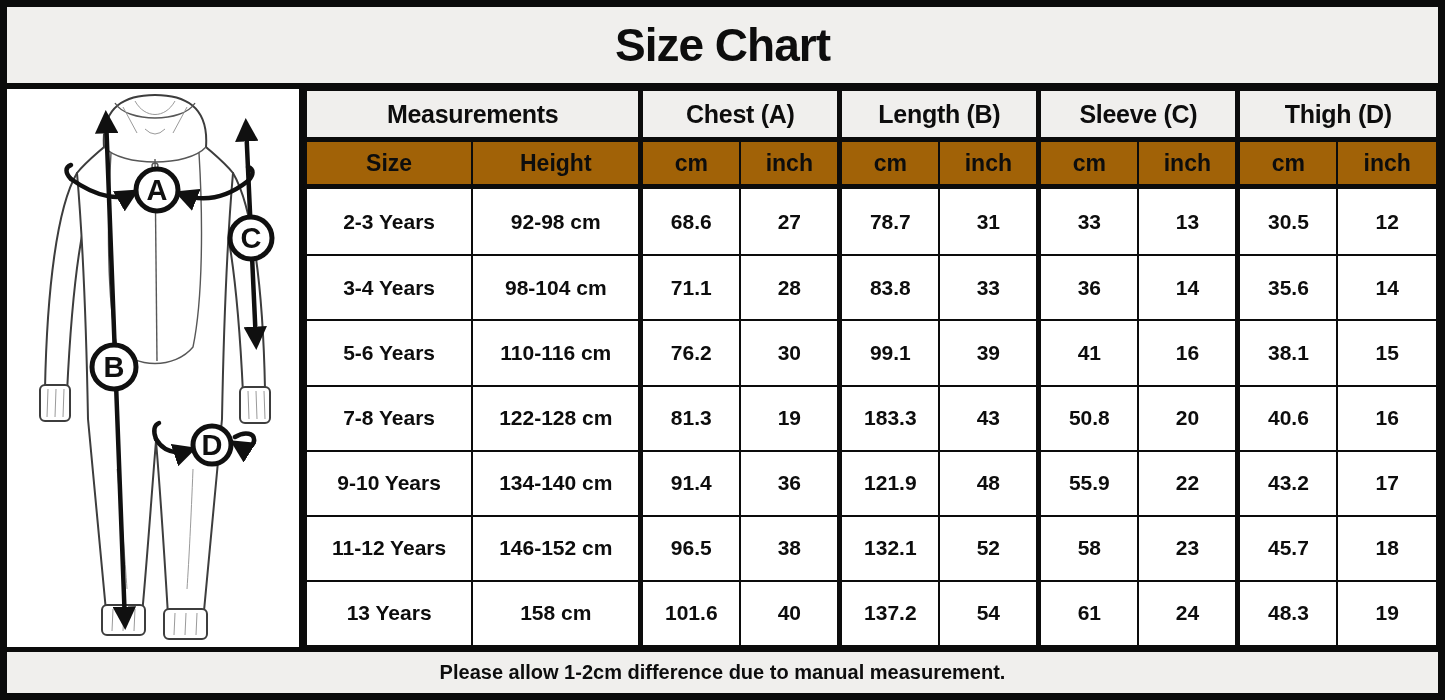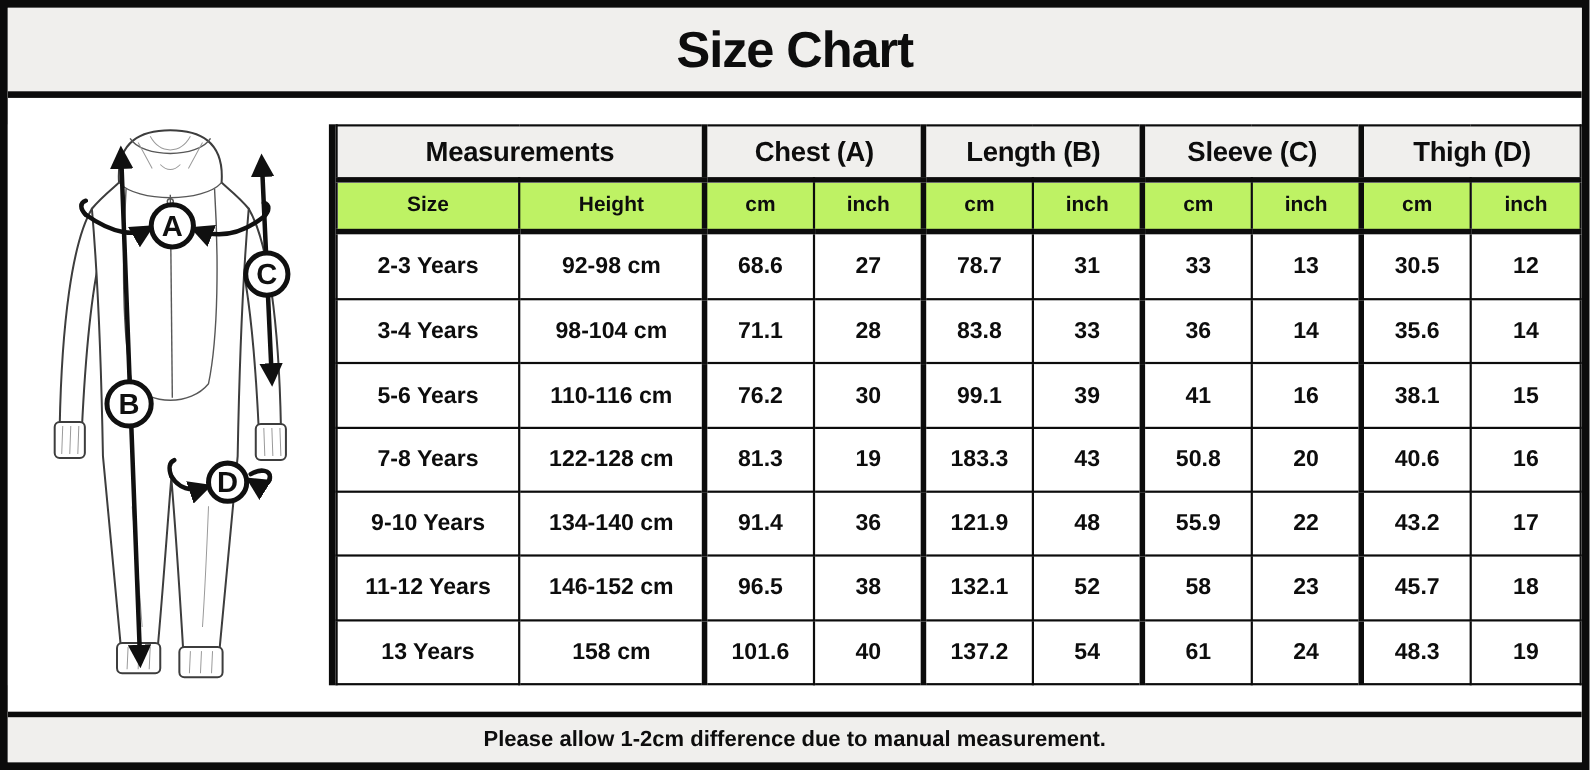--- a/index.html
+++ b/index.html
@@ -1,39 +1,39 @@
 <!DOCTYPE html>
 <html><head>
 <meta charset="utf-8">
 <style>
   html,body{margin:0;padding:0;background:#888;}
   .frame{
     box-sizing:border-box;width:1445px;height:700px;margin:0;
     border:7px solid #0b0b0b;background:#ffffff;
     display:flex;flex-direction:column;
     font-family:"Liberation Sans","DejaVu Sans",sans-serif;
-    font-weight:bold;color:#0d0d0d;overflow:hidden;gap:24px;
+    font-weight:bold;color:#0d0d0d;overflow:hidden;
   }
   .title-bar{
     flex:0 0 76px;background:#f0efed;border-bottom:6px solid #0b0b0b;
     display:flex;align-items:center;justify-content:center;
   }
   .title-text{font-size:46px;letter-spacing:-1px;}
   .main{flex:1 1 auto;display:flex;min-height:0;}
   .diagram-panel{flex:0 0 292px;border-right:6px solid #0b0b0b;background:#fff;}
   .diagram-panel svg{display:block;width:100%;height:100%;}
   .table-panel{flex:1 1 auto;min-width:0;}
   table{width:100%;height:100%;border-collapse:collapse;table-layout:fixed;}
   th,td{
     border:2px solid #0c0c0c;text-align:center;vertical-align:middle;
     padding:0;overflow:hidden;white-space:nowrap;
   }
   .brand-row th{height:60px;font-size:40px;background:#f0efed;border-bottom-width:5px;}
   .group-row th{height:46px;font-size:25px;background:#f0efed;border-bottom-width:5px;letter-spacing:-0.3px;}
-  .sub-row th{height:42px;font-size:19px;background:#bef264;border-bottom-width:5px;}
+  .sub-row th{height:42px;font-size:23px;background:#a16207;border-bottom-width:5px;}
   tbody td{font-size:21px;background:#ffffff;}
   .gl{border-left-width:5px;}
   .footer-bar{
     flex:0 0 41px;background:#f0efed;border-top:5px solid #0b0b0b;
     display:flex;align-items:center;justify-content:center;text-align:center;
   }
   .footer-text{font-size:20px;}
   
   .garment{fill:#ffffff;stroke:#3d3d3d;stroke-width:2;stroke-linejoin:round;}
   .seam{fill:none;stroke:#575757;stroke-width:1.4;}

